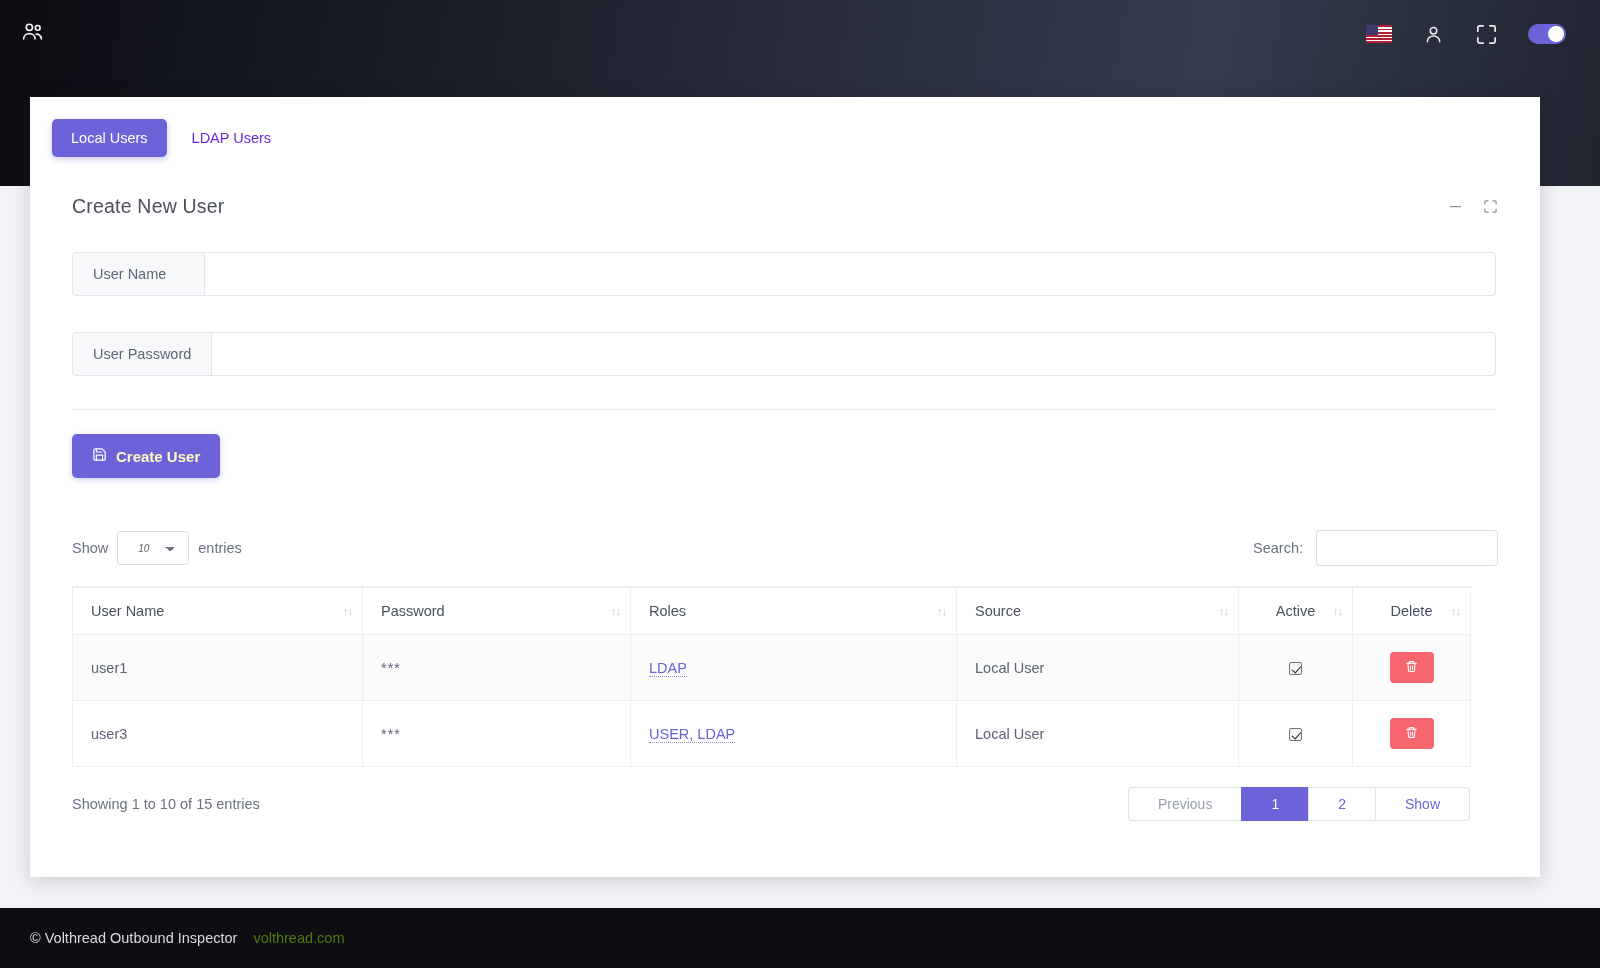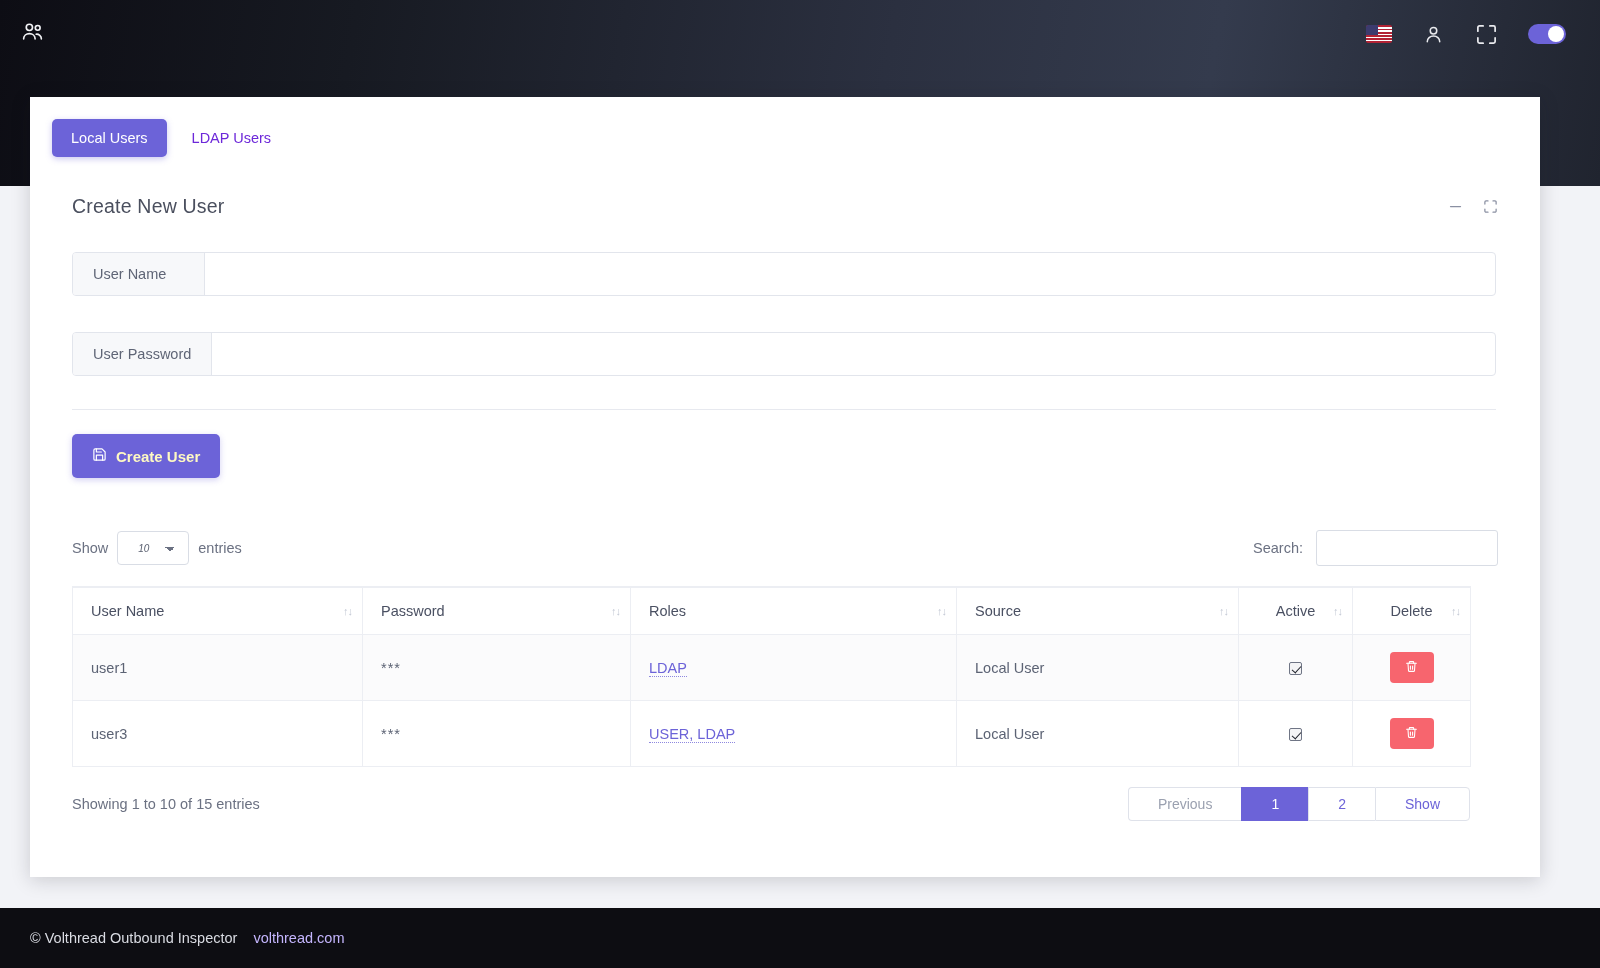--- a/index.html
+++ b/index.html
@@ -359,21 +359,21 @@
     width: 1600px; height: 60px;
     background: #0d0d12;
     display: flex;
     align-items: center;
     padding-left: 30px;
     color: #dadce3;
     font-size: 14.5px;
     gap: 16px;
     z-index: 6;
   }
-  .footer a { color: #c4b5fd; text-decoration: none; cursor: pointer; }
+  .footer a { color: #4d7c0f; text-decoration: none; cursor: pointer; }
 </style>
 </head>
 <body>
 
 <div class="page-root">
 
   <div class="topband"></div>
   <div class="lightband"></div>
 
   <div class="topbar">

